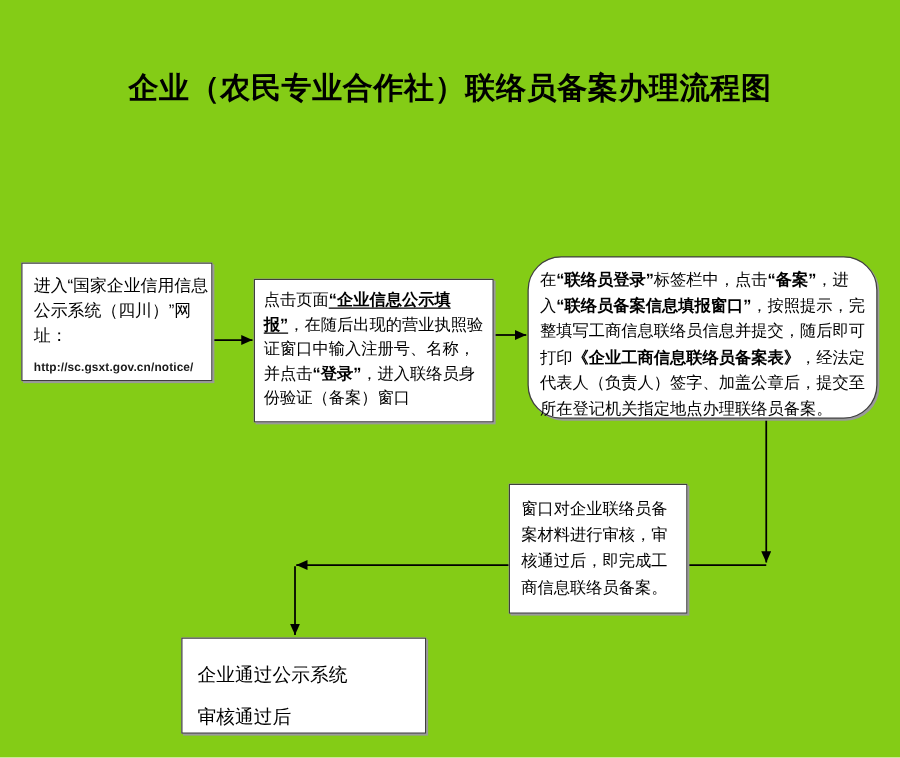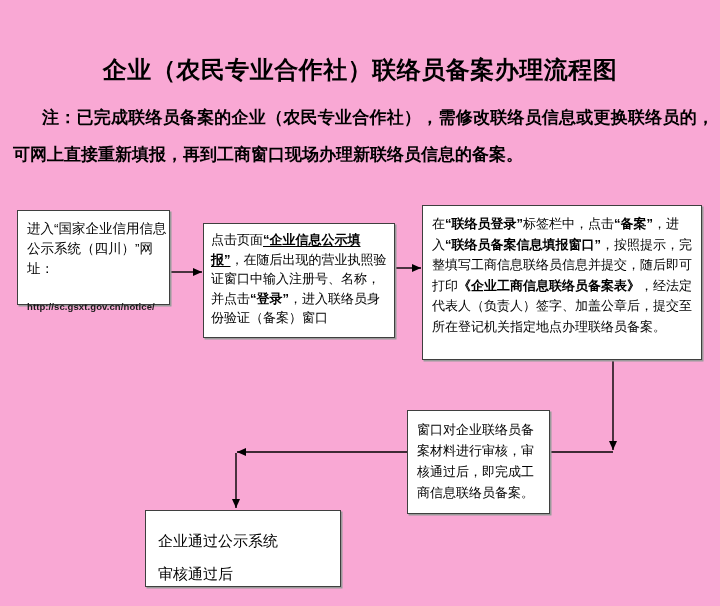--- a/index.html
+++ b/index.html
@@ -1,59 +1,58 @@
 <!DOCTYPE html>
 <html><head>
 <meta charset="utf-8">
 <style>
   html,body{margin:0;padding:0;background:#ffffff;}
   .canvas{
-    position:relative;width:720px;height:606px;background:#f9a8d4;
+    position:relative;width:720px;height:606px;background:#84cc16;
     font-family:"Liberation Sans","DejaVu Sans",sans-serif;
     color:#000;overflow:hidden;
   }
   .title{
     position:absolute;left:0;top:54px;width:720px;margin:0;
     text-align:center;font-size:24px;font-weight:700;letter-spacing:0.5px;
   }
   .note{
     position:absolute;left:13px;top:99px;width:701px;margin:0;
     font-size:17px;font-weight:700;line-height:37px;text-indent:29px;
     text-align:justify;
   }
   .wires{position:absolute;left:0;top:0;width:720px;height:606px;}
   .wires line{stroke:#000;stroke-width:1.4;}
   .fbox{
     position:absolute;box-sizing:border-box;background:#fff;
     border:1.5px solid #3f3f3f;box-shadow:1.5px 1.5px 0 #9a9a9a;
   }
   .box1{left:17px;top:210px;width:153px;height:95px;padding:8px 0 0 9px;
         font-size:13.5px;line-height:20px;}
-  .box1 .url{margin-top:18px;font-size:9.5px;font-weight:600;color:#1a1a1a;
+  .box1 .url{margin-top:6px;font-size:9.5px;font-weight:600;color:#1a1a1a;
         letter-spacing:0.1px;}
   .box2{left:203px;top:223px;width:192px;height:115px;padding:6px 4px 0 7px;
         font-size:13px;line-height:19.5px;}
-  .box3{left:422px;top:205px;width:280px;height:155px;padding:8px 6px 0 9px;
-        font-size:13px;line-height:20.5px;}
-  .box4{left:407px;top:410px;width:143px;height:104px;padding:8px 5px 0 9px;
+  .box3{left:422px;top:205px;width:280px;height:130px;padding:8px 6px 0 9px;
+        font-size:13px;line-height:20.5px;border-radius:27px;}
+  .box4{left:407px;top:387px;width:143px;height:104px;padding:8px 5px 0 9px;
         font-size:13px;line-height:21px;}
   .box5{left:145px;top:510px;width:196px;height:77px;padding:13px 0 0 12px;
         font-size:15px;}
   .box5 .ln{line-height:33px;}
   .b{font-weight:700;}
   .u{text-decoration:underline;text-underline-offset:2px;}
 </style>
 </head>
 <body>
 
 <div class="canvas">
 
   <h1 class="title">企业（农民专业合作社）联络员备案办理流程图</h1>
 
-  <p class="note">注：已完成联络员备案的企业（农民专业合作社），需修改联络员信息或更换联络员的，可网上直接重新填报，再到工商窗口现场办理新联络员信息的备案。</p>
 
   <svg class="wires" viewBox="0 0 720 606" aria-hidden="true">
     <defs>
       <marker id="ah" markerUnits="userSpaceOnUse" markerWidth="10" markerHeight="9" refX="9" refY="4" orient="auto">
         <path d="M0,0 L9,4 L0,8 z" fill="#000"></path>
       </marker>
     </defs>
     <line x1="171" y1="272" x2="202" y2="272" marker-end="url(#ah)"></line>
     <line x1="396" y1="268" x2="421" y2="268" marker-end="url(#ah)"></line>
     <line x1="613" y1="336" x2="613" y2="450" marker-end="url(#ah)"></line>

